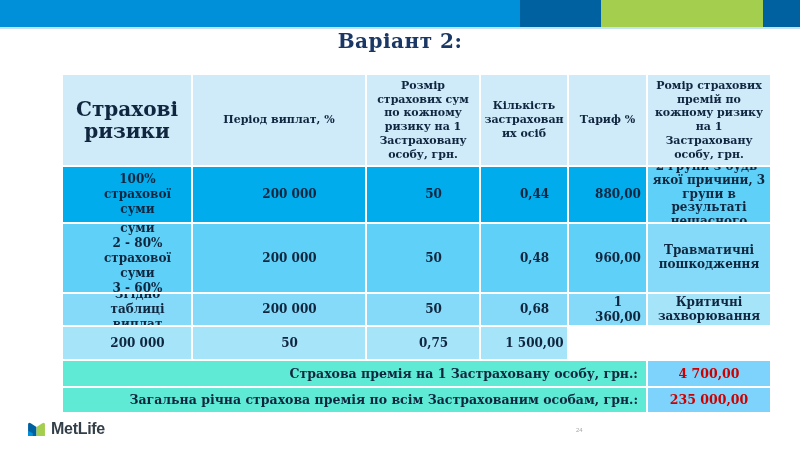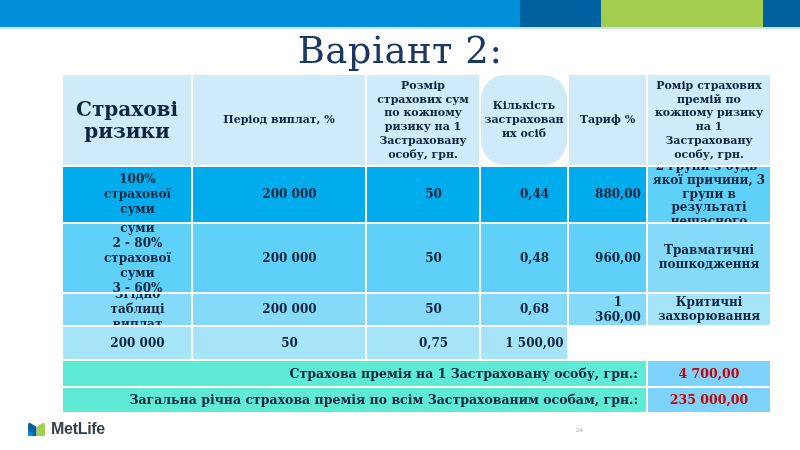--- a/index.html
+++ b/index.html
@@ -14,21 +14,21 @@
   .topbar { position:absolute; top:0; left:0; width:800px; height:27px; display:flex; }
   .topbar .seg1 { width:520px; background:#0090DA; }
   .topbar .seg2 { width:81px;  background:#0061A0; }
   .topbar .seg3 { width:162px; background:#A4CE4E; }
   .topbar .seg4 { width:37px;  background:#0061A0; }
   .topbar-underline { position:absolute; top:27px; left:0; width:800px; height:2px; background:#C3E3F5; }
 
   
   .title {
     position:absolute; top:29px; left:0; width:800px; text-align:center;
-    font-size:37px; font-weight:normal; color:#1B3764; letter-spacing:0.5px;
+    font-size:20px; font-weight:bold; color:#1B3764; letter-spacing:0.5px;
   }
 
   
   .tbl {
     position:absolute; left:63px; top:75px; width:707px;
     display:grid;
     grid-template-columns:128px 172px 112px 86px 77px 122px;
     grid-template-rows:90px 55px 68px 31px 32px 25px 24px;
     gap:2px; background:#fff;
   }
@@ -39,21 +39,21 @@
   }
   .hdr  { background:#CFEAF8; }
   .hdr-risks { font-size:20px; line-height:1.1; }
   .r1 { background:#00ACEC; }
   .r2 { background:#5FD0F7; }
   .r3 { background:#84DAF8; }
   .r4 { background:#A6E4FA; }
   .data { font-size:12px;padding-left:24px; }
   .risk { font-size:12px; line-height:1.15; }
   .pre  { white-space:pre-line; }
-  .wrapword { overflow-wrap:break-word; word-break:break-word;border-radius:24px; }
+  .wrapword { overflow-wrap:break-word; word-break:break-word; }
   .tot-label {
     background:#5eead4; grid-column:1 / 6; justify-content:flex-end;
     text-align:right; font-size:12.5px; padding-right:8px;
   }
   .tot-value { background:#7dd3fc; color:#CC0000; font-size:12.5px; }
 
   
   .logo { position:absolute; left:27px; top:420px; display:flex; gap:5px; }
   .logo svg { width:19px; height:16px; display:block; }
   .logo-text {

